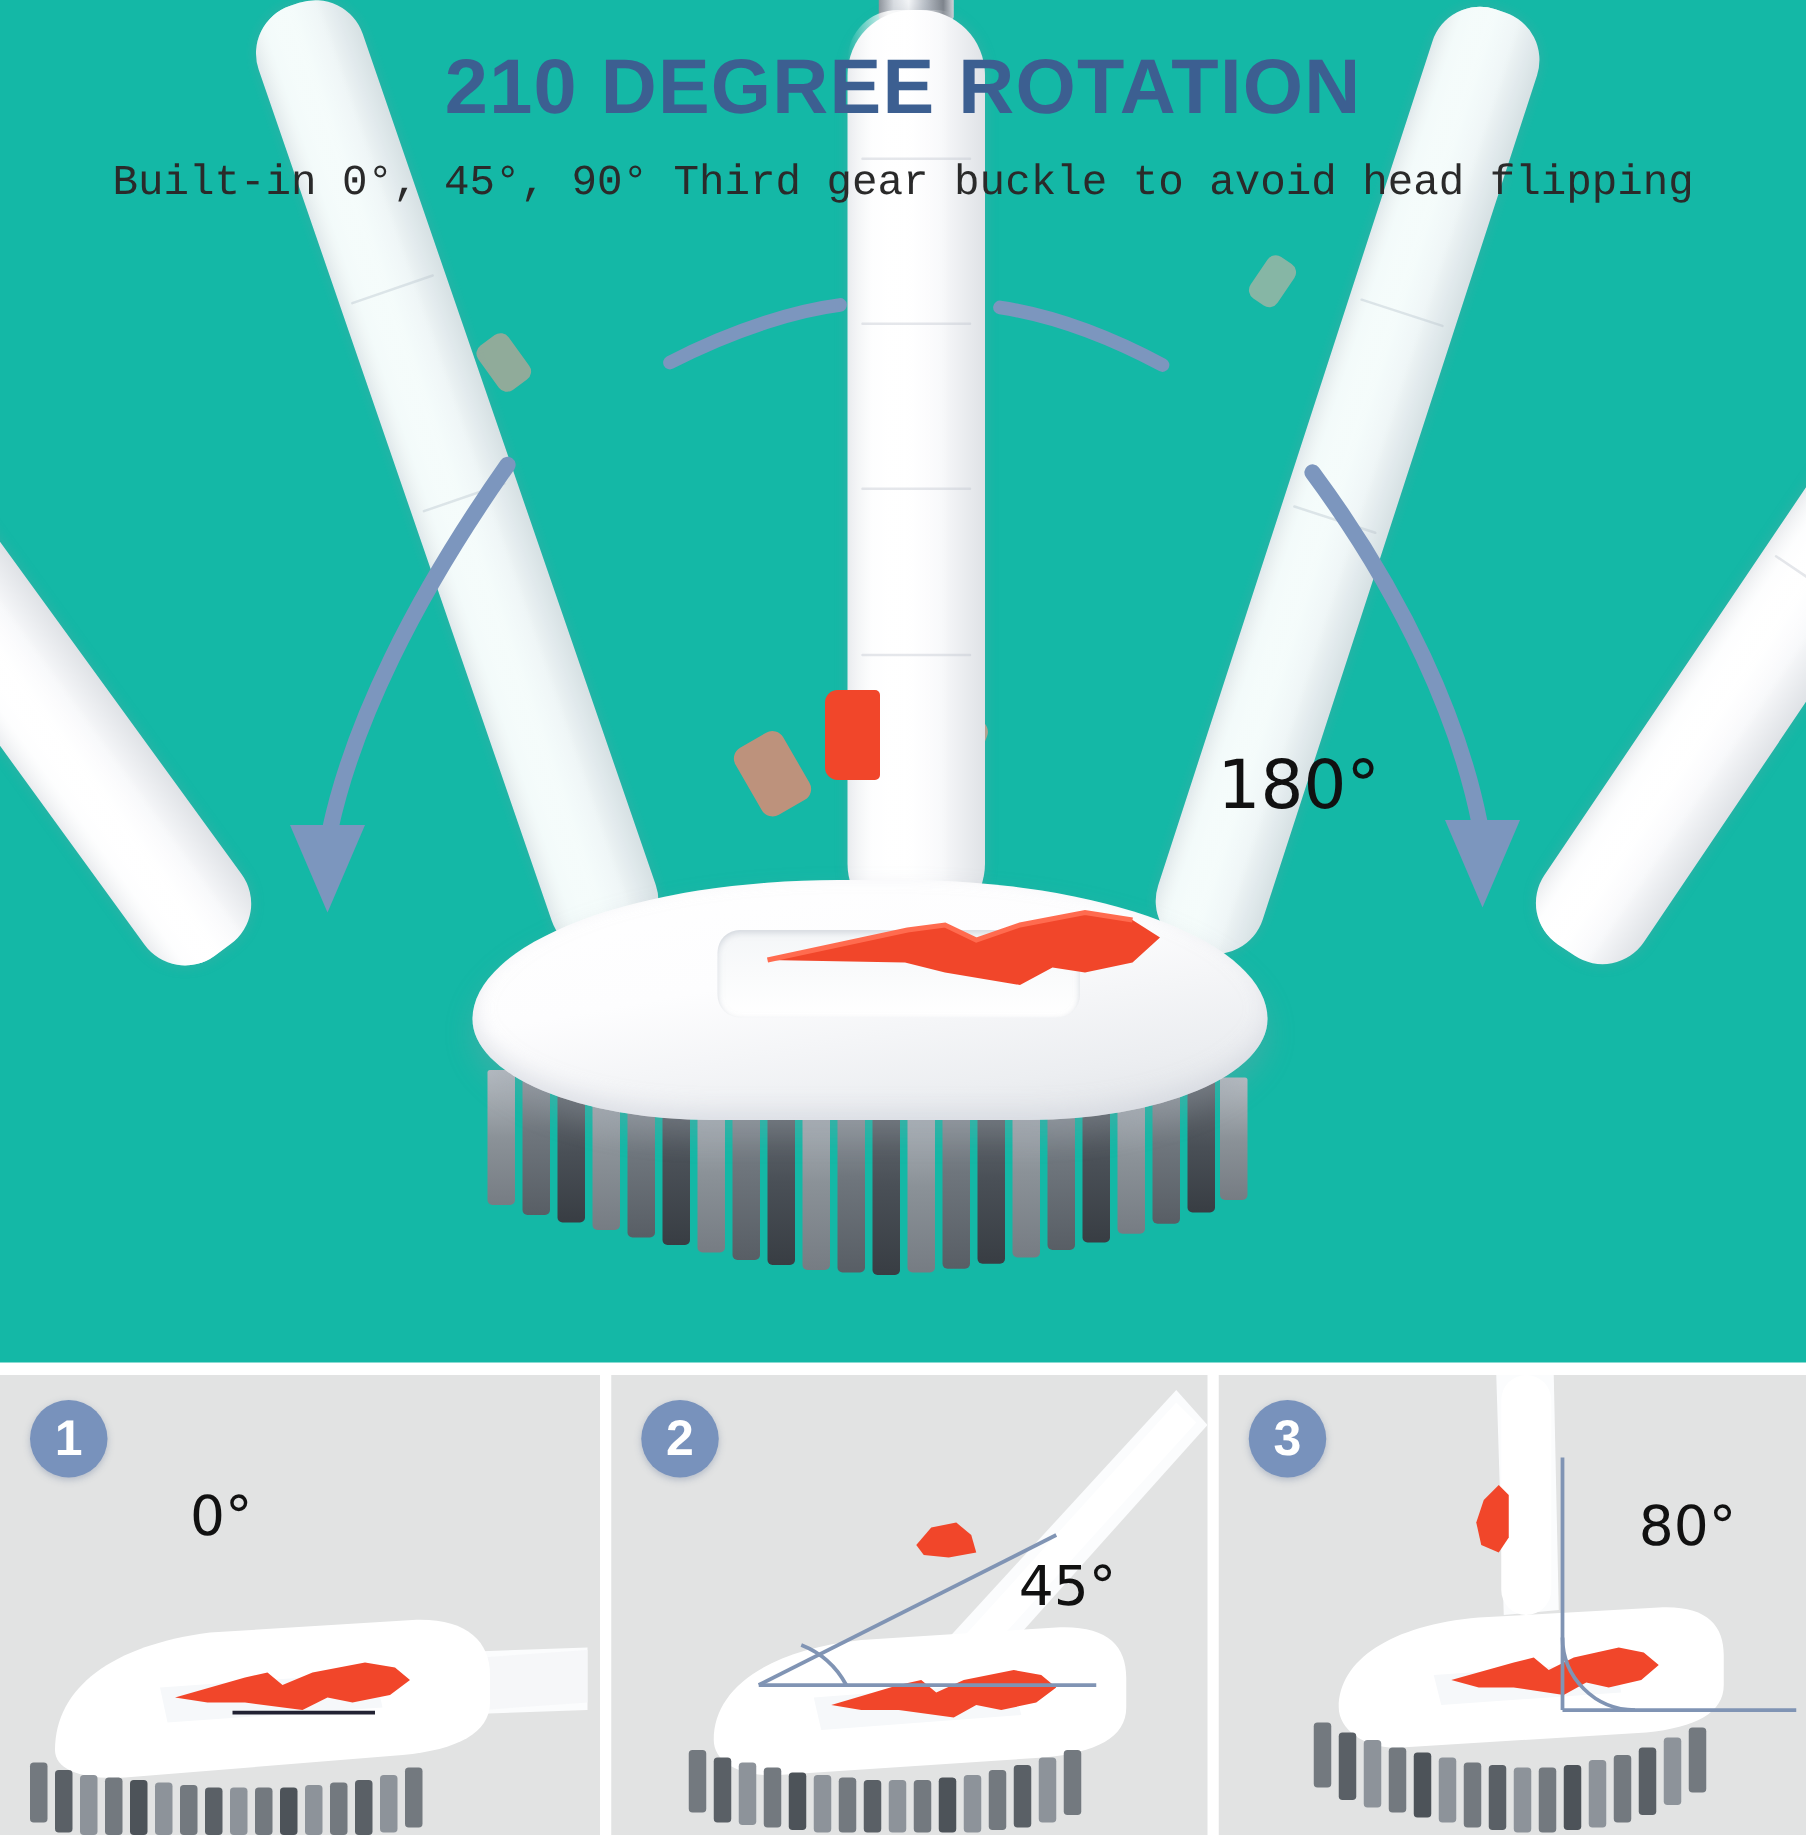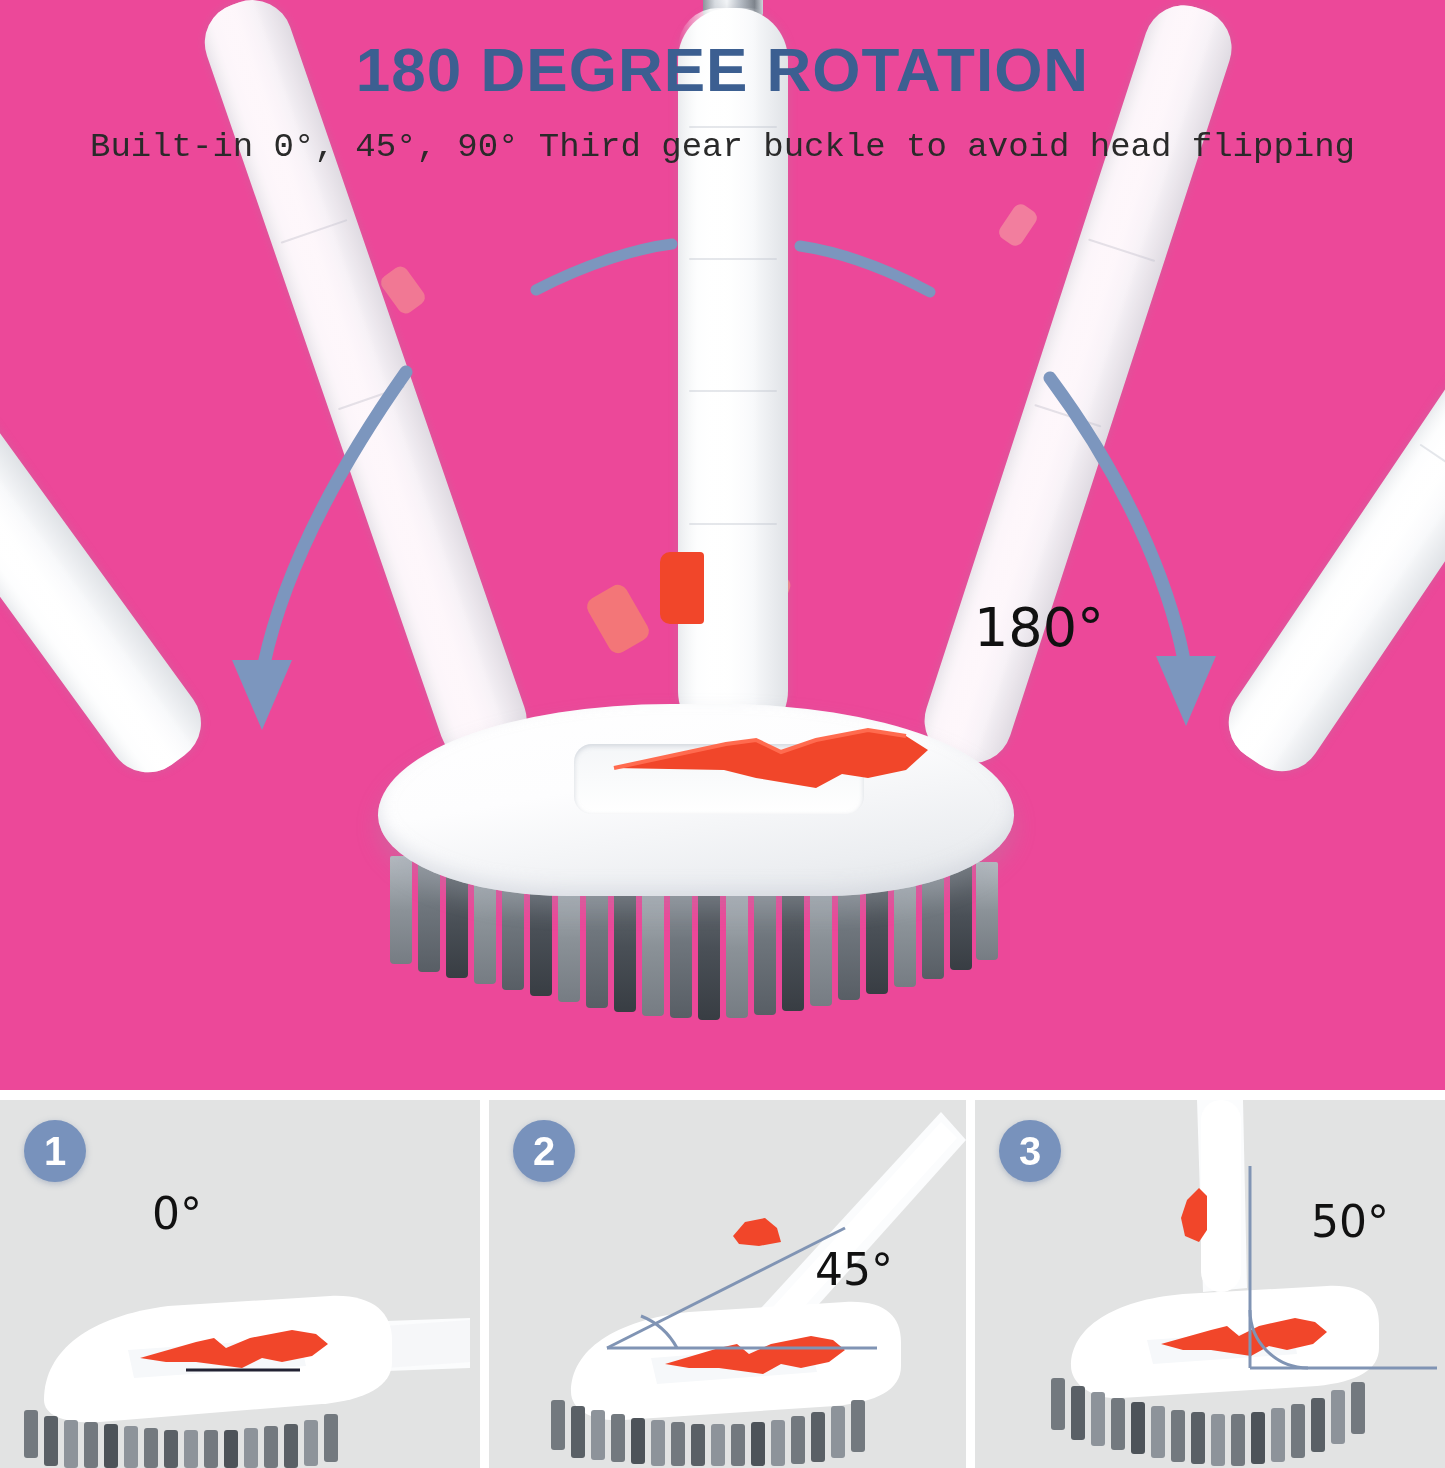--- a/index.html
+++ b/index.html
@@ -6,21 +6,21 @@
   body{
     width:1445px;height:1468px;
     background:#ffffff;
     font-family:"Liberation Sans", sans-serif;
     overflow:hidden;
     position:relative;
   }
   .page{position:relative;width:1445px;height:1468px;background:#fff;overflow:hidden;}
 
   
-  .hero{position:absolute;left:0;top:0;width:1445px;height:1090px;background:#ec4899;overflow:hidden;}
+  .hero{position:absolute;left:0;top:0;width:1445px;height:1090px;background:#14b8a6;overflow:hidden;}
 
   .hero-title{
     position:absolute;left:0;top:34px;width:1445px;text-align:center;
     font-size:62px;font-weight:bold;letter-spacing:1px;
     color:#3c5f91;
     font-family:"Liberation Sans", sans-serif;
     z-index:40;white-space:nowrap;
   }
   .hero-sub{
     position:absolute;left:0;top:128px;width:1445px;text-align:center;
@@ -291,21 +291,21 @@
           <rect x="302" y="316" width="14" height="48" rx="3"></rect>
           <rect x="322" y="312" width="14" height="50" rx="3" fill="#5a6066"></rect>
           <rect x="342" y="306" width="14" height="52" rx="3" fill="#8d939a"></rect>
           <rect x="362" y="300" width="14" height="52" rx="3"></rect>
         </g>
       </svg>
     </div>
 
     <div class="panel p3">
       <div class="badge">3</div>
-      <div class="panel-deg" style="left:336px;top:96px;">50°</div>
+      <div class="panel-deg" style="left:336px;top:96px;">80°</div>
 
       <svg class="angle-svg" viewBox="0 0 470 368">
         <line x1="275" y1="66" x2="275" y2="268" stroke="#8094b4" stroke-width="3"></line>
         <line x1="275" y1="268" x2="462" y2="268" stroke="#8094b4" stroke-width="3"></line>
         <path d="M275,210 A58,58 0 0,0 333,268" stroke="#8094b4" stroke-width="3" fill="none"></path>
       </svg>
 
       <svg class="panel-art" viewBox="0 0 470 368">
 
         <path d="M222,0 L268,0 L272,188 L228,192 Z" fill="#fbfcfd"></path>
@@ -336,16 +336,16 @@
           <rect x="316" y="304" width="14" height="54" rx="3"></rect>
           <rect x="336" y="298" width="14" height="54" rx="3" fill="#5a6066"></rect>
           <rect x="356" y="290" width="14" height="54" rx="3" fill="#8d939a"></rect>
           <rect x="376" y="282" width="14" height="52" rx="3"></rect>
         </g>
       </svg>
     </div>
 
   </div>
 
-  <div class="hero-title">180 DEGREE ROTATION</div>
+  <div class="hero-title">210 DEGREE ROTATION</div>
   <div class="hero-sub">Built-in 0°, 45°, 90° Third gear buckle to avoid head flipping</div>
 
 </div>
 
 </body></html>

